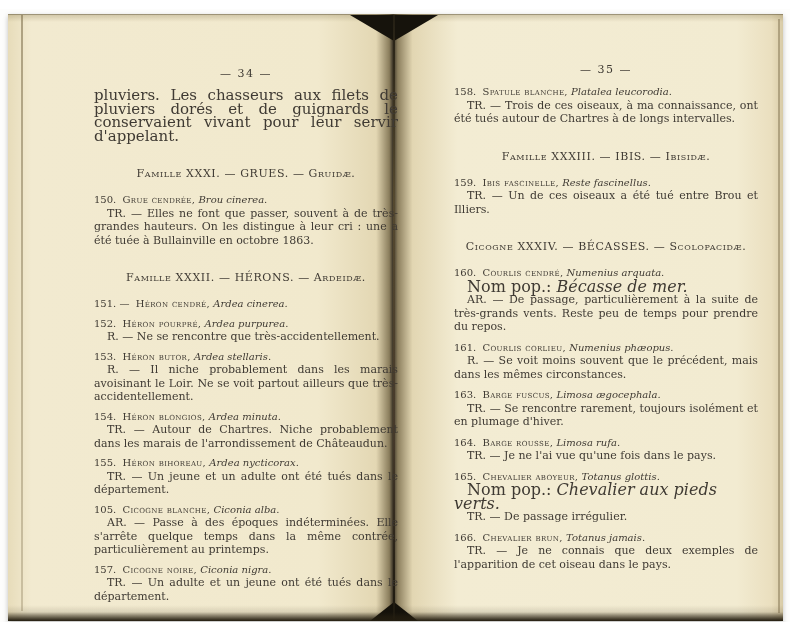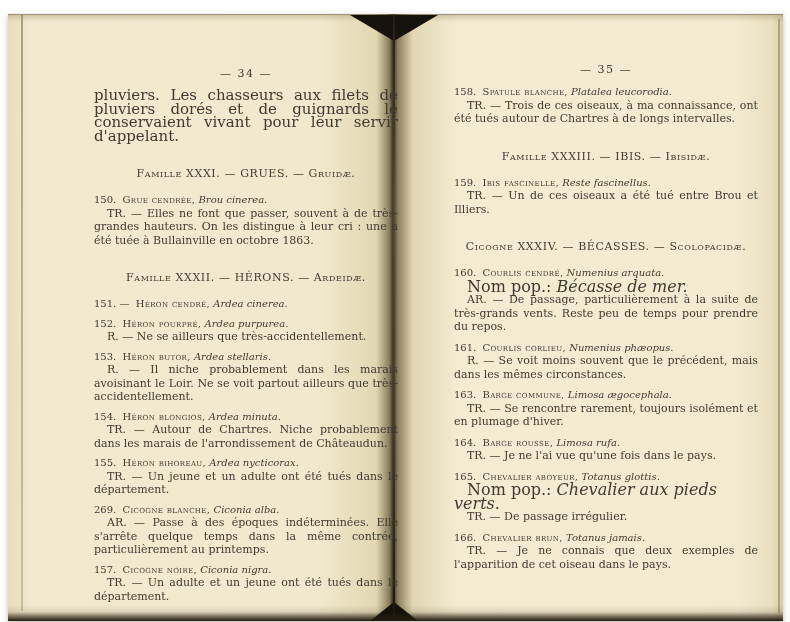--- a/index.html
+++ b/index.html
@@ -101,40 +101,40 @@
       </div>
 
       <h3 class="fam">Famille XXXII. — HÉRONS. — Ardeidæ.</h3>
 
       <div class="entry">
         <p class="ehead"><span class="enum">151. —</span> <span class="sc">Héron cendré,</span> <i class="lat">Ardea cinerea.</i></p>
       </div>
 
       <div class="entry">
         <p class="ehead"><span class="enum">152.</span> <span class="sc">Héron pourpré,</span> <i class="lat">Ardea purpurea.</i></p>
-        <p class="ebody">R. — Ne se ailleurs que très-accidentellement.</p>
+        <p class="ebody">R. — Ne se rencontre que très-accidentellement.</p>
       </div>
 
       <div class="entry">
         <p class="ehead"><span class="enum">153.</span> <span class="sc">Héron butor,</span> <i class="lat">Ardea stellaris.</i></p>
         <p class="ebody">R. — Il niche probablement dans les marais avoisinant le Loir. Ne se voit partout ailleurs que très-accidentellement.</p>
       </div>
 
       <div class="entry">
         <p class="ehead"><span class="enum">154.</span> <span class="sc">Héron blongios,</span> <i class="lat">Ardea minuta.</i></p>
         <p class="ebody">TR. — Autour de Chartres. Niche probablement dans les marais de l'arrondissement de Châteaudun.</p>
       </div>
 
       <div class="entry">
         <p class="ehead"><span class="enum">155.</span> <span class="sc">Héron bihoreau,</span> <i class="lat">Ardea nycticorax.</i></p>
         <p class="ebody">TR. — Un jeune et un adulte ont été tués dans le département.</p>
       </div>
 
       <div class="entry">
-        <p class="ehead"><span class="enum">269.</span> <span class="sc">Cicogne blanche,</span> <i class="lat">Ciconia alba.</i></p>
+        <p class="ehead"><span class="enum">105.</span> <span class="sc">Cicogne blanche,</span> <i class="lat">Ciconia alba.</i></p>
         <p class="ebody">AR. — Passe à des époques indéterminées. Elle s'arrête quelque temps dans la même contrée, particulièrement au printemps.</p>
       </div>
 
       <div class="entry">
         <p class="ehead"><span class="enum">157.</span> <span class="sc">Cicogne noire,</span> <i class="lat">Ciconia nigra.</i></p>
         <p class="ebody">TR. — Un adulte et un jeune ont été tués dans le département.</p>
       </div>
     </div>
 
     <div class="page page-right">
@@ -160,21 +160,21 @@
         <p class="ebody">AR. — De passage, particulièrement à la suite de très-grands vents. Reste peu de temps pour prendre du repos.</p>
       </div>
 
       <div class="entry">
         <p class="ehead"><span class="enum">161.</span> <span class="sc">Courlis corlieu,</span> <i class="lat">Numenius phæopus.</i></p>
         <p class="ebody">R. — Se voit moins souvent que le précédent, mais dans les mêmes circonstances.</p>
       </div>
 
 
       <div class="entry">
-        <p class="ehead"><span class="enum">163.</span> <span class="sc">Barge commune,</span> <i class="lat">Limosa ægocephala.</i></p>
+        <p class="ehead"><span class="enum">163.</span> <span class="sc">Barge fuscus,</span> <i class="lat">Limosa ægocephala.</i></p>
         <p class="ebody">TR. — Se rencontre rarement, toujours isolément et en plumage d'hiver.</p>
       </div>
 
       <div class="entry">
         <p class="ehead"><span class="enum">164.</span> <span class="sc">Barge rousse,</span> <i class="lat">Limosa rufa.</i></p>
         <p class="ebody">TR. — Je ne l'ai vue qu'une fois dans le pays.</p>
       </div>
 
       <div class="entry">
         <p class="ehead"><span class="enum">165.</span> <span class="sc">Chevalier aboyeur,</span> <i class="lat">Totanus glottis.</i></p>

